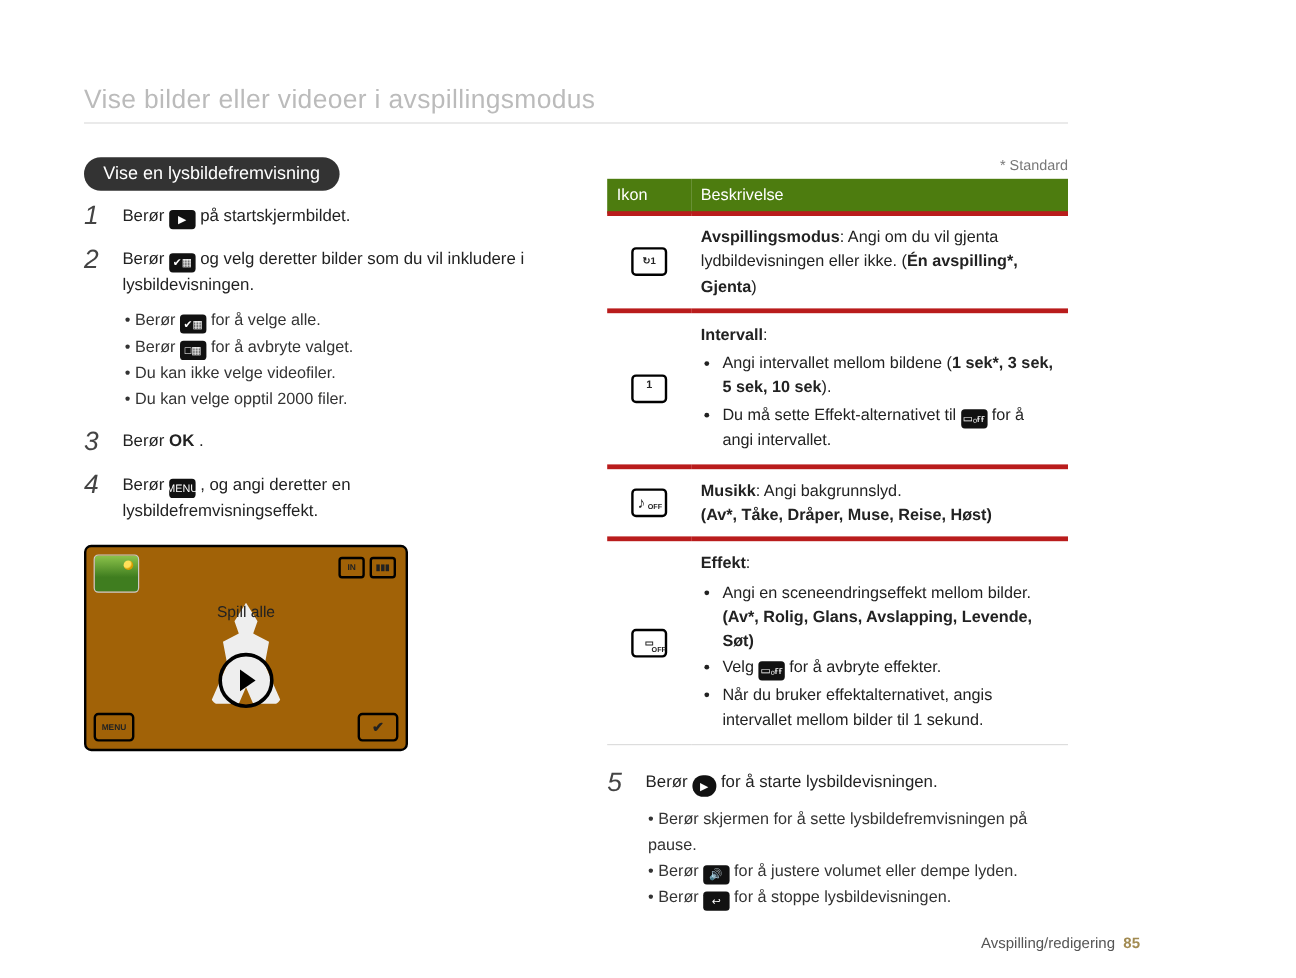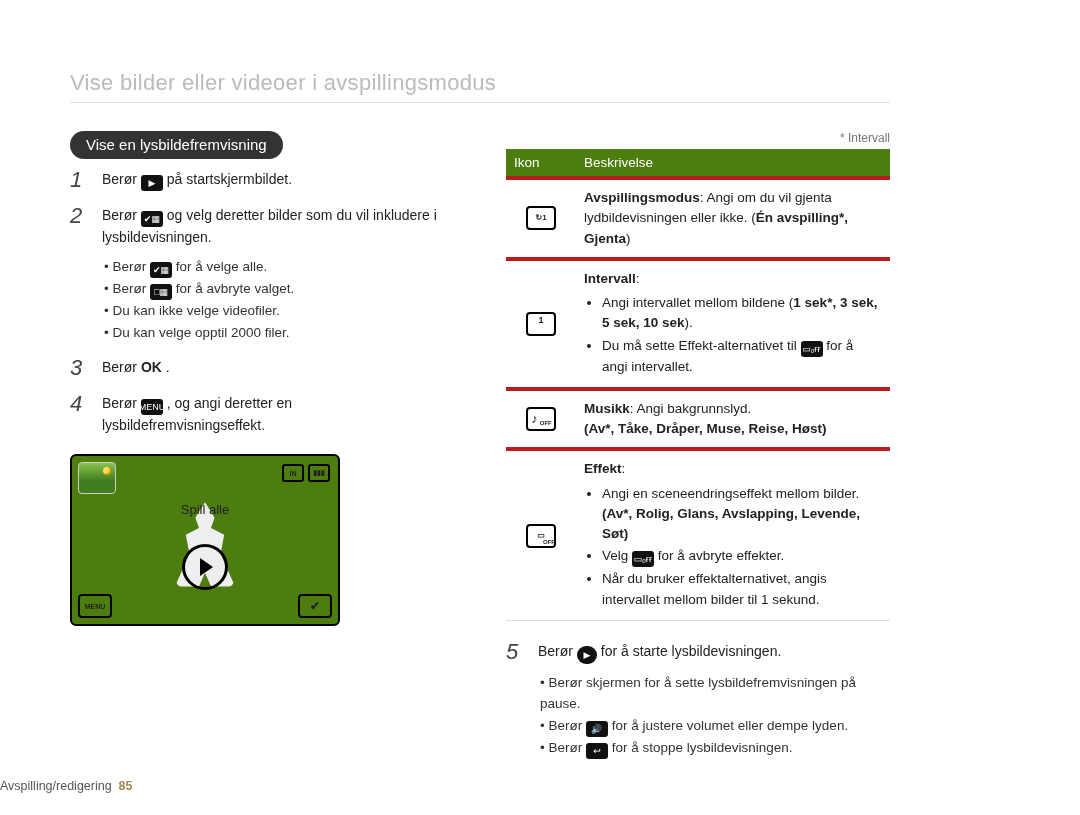--- a/index.html
+++ b/index.html
@@ -101,21 +101,21 @@
   }
   .ok-text { font-weight: 700; }
 
   
   .preview-frame {
     margin-top: 18px;
     width: 270px;
     height: 172px;
     border: 2px solid #000;
     border-radius: 6px;
-    background: #4d7c0f;
+    background: #a16207;
     position: relative;
     box-sizing: border-box;
   }
   .pf-thumb {
     position: absolute;
     left: 6px; top: 6px;
     width: 36px; height: 30px;
     border: 1px solid #ccc;
     border-radius: 4px;
     background: linear-gradient(#8cc34b, #3f7d1f 60%, #3f7d1f);
@@ -266,23 +266,24 @@
   .desc ul { margin: 4px 0 0 0; padding: 0 0 0 18px; }
   .desc li { margin: 2px 0; }
 
   
   .step5-wrap { margin-top: 20px; }
 
   .footer {
     position: absolute;
     left: 0; right: 0;
     bottom: 22px;
-    text-align: left;
+    text-align: right;
     font-size: 12.5px;
     color: #555;
+    padding-left: 16px;
   }
   .pg-num { color: #a28b52; font-weight: 700; }
 </style>
 </head>
 <body>
 
 <div class="page">
 
   <div class="page-title">Vise bilder eller videoer i avspillingsmodus</div>
 
@@ -354,21 +355,21 @@
         </div>
         <div class="pf-child"></div>
         <div class="pf-caption">Spill alle</div>
         <div class="pf-play"></div>
         <div class="pf-menu">MENU</div>
         <div class="pf-select">✔</div>
       </div>
     </div>
 
     <div class="col-right">
-      <div class="standard-note">* Intervall</div>
+      <div class="standard-note">* Standard</div>
 
       <table class="opt-table">
         <tbody>
             <tr>
           <th>Ikon</th>
           <th>Beskrivelse</th>
         </tr>
 
         <tr>
           <td><span class="row-ic">↻1</span></td>

